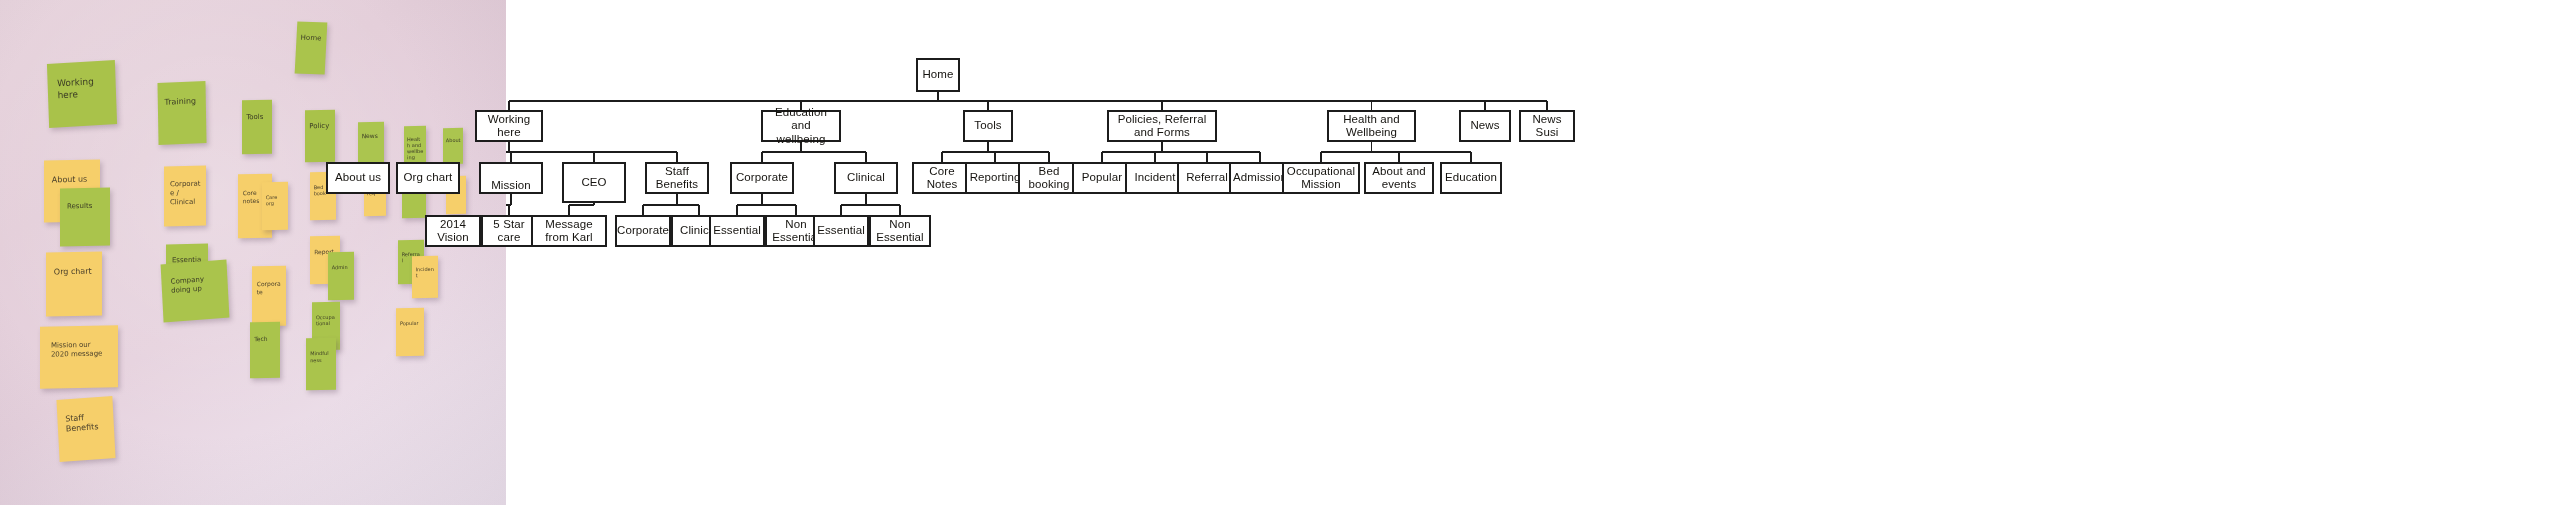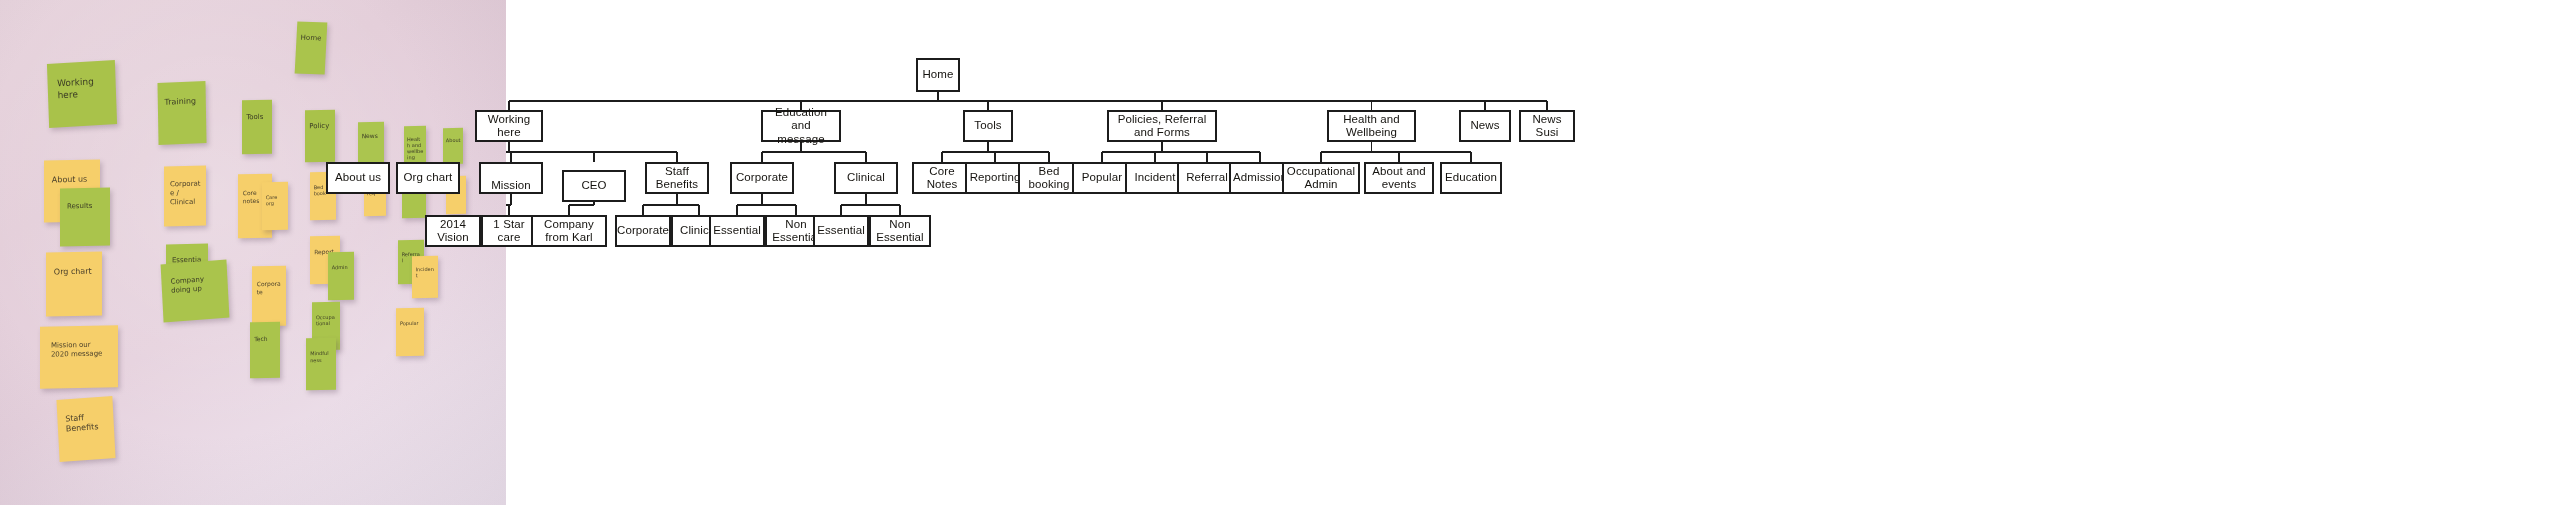--- a/index.html
+++ b/index.html
@@ -187,21 +187,21 @@
         <line x1="335" y1="205" x2="335" y2="215" stroke="#1c1c1c" stroke-width="1.4" shape-rendering="crispEdges"></line>
         <line x1="394" y1="205" x2="394" y2="215" stroke="#1c1c1c" stroke-width="1.4" shape-rendering="crispEdges"></line>
       </svg>
   <div class="nodebox" style="left: 410px; top: 58px; width: 44px; height: 34px;">
         <span>Home</span>
       </div>
       <div class="nodebox" style="left: -31px; top: 110px; width: 68px; height: 32px;">
         <span>Working here</span>
       </div>
       <div class="nodebox" style="left: 255px; top: 110px; width: 80px; height: 32px;">
-        <span>Education and message</span>
+        <span>Education and wellbeing</span>
       </div>
       <div class="nodebox" style="left: 457px; top: 110px; width: 50px; height: 32px;">
         <span>Tools</span>
       </div>
       <div class="nodebox" style="left: 601px; top: 110px; width: 110px; height: 32px;">
         <span>Policies, Referral and Forms</span>
       </div>
       <div class="nodebox" style="left: 821px; top: 110px; width: 89px; height: 32px;">
         <span>Health and Wellbeing</span>
       </div>
@@ -213,21 +213,21 @@
       </div>
       <div class="nodebox" style="left: -180px; top: 162px; width: 64px; height: 32px;">
         <span>About us</span>
       </div>
       <div class="nodebox" style="left: -110px; top: 162px; width: 64px; height: 32px;">
         <span>Org chart</span>
       </div>
       <div class="nodebox" style="left: -27px; top: 162px; width: 64px; height: 32px; align-items: flex-end;">
         <span>Mission</span>
       </div>
-      <div class="nodebox" style="left: 56px; top: 162px; width: 64px; height: 32px; margin-top: 8px;">
+      <div class="nodebox" style="left: 56px; top: 162px; width: 64px; height: 41px;">
         <span>CEO</span>
       </div>
       <div class="nodebox" style="left: 139px; top: 162px; width: 64px; height: 32px;">
         <span>Staff Benefits</span>
       </div>
       <div class="nodebox" style="left: 224px; top: 162px; width: 64px; height: 32px;">
         <span>Corporate</span>
       </div>
       <div class="nodebox" style="left: 328px; top: 162px; width: 64px; height: 32px;">
         <span>Clinical</span>
@@ -247,36 +247,36 @@
       <div class="nodebox" style="left: 619px; top: 162px; width: 60px; height: 32px;">
         <span>Incident</span>
       </div>
       <div class="nodebox" style="left: 671px; top: 162px; width: 60px; height: 32px;">
         <span>Referral</span>
       </div>
       <div class="nodebox" style="left: 723px; top: 162px; width: 62px; height: 32px;">
         <span>Admission</span>
       </div>
       <div class="nodebox" style="left: 776px; top: 162px; width: 78px; height: 32px;">
-        <span>Occupational Admin</span>
+        <span>Occupational Mission</span>
       </div>
       <div class="nodebox" style="left: 858px; top: 162px; width: 70px; height: 32px;">
         <span>About and events</span>
       </div>
       <div class="nodebox" style="left: 934px; top: 162px; width: 62px; height: 32px;">
         <span>Education</span>
       </div>
       <div class="nodebox" style="left: -81px; top: 215px; width: 56px; height: 32px;">
         <span>2014 Vision</span>
       </div>
       <div class="nodebox" style="left: -25px; top: 215px; width: 56px; height: 32px;">
-        <span>1 Star care</span>
+        <span>5 Star care</span>
       </div>
       <div class="nodebox" style="left: 25px; top: 215px; width: 76px; height: 32px;">
-        <span>Company from Karl</span>
+        <span>Message from Karl</span>
       </div>
       <div class="nodebox" style="left: 109px; top: 215px; width: 56px; height: 32px;">
         <span>Corporate</span>
       </div>
       <div class="nodebox" style="left: 165px; top: 215px; width: 56px; height: 32px;">
         <span>Clinical</span>
       </div>
       <div class="nodebox" style="left: 203px; top: 215px; width: 56px; height: 32px;">
         <span>Essential</span>
       </div>

